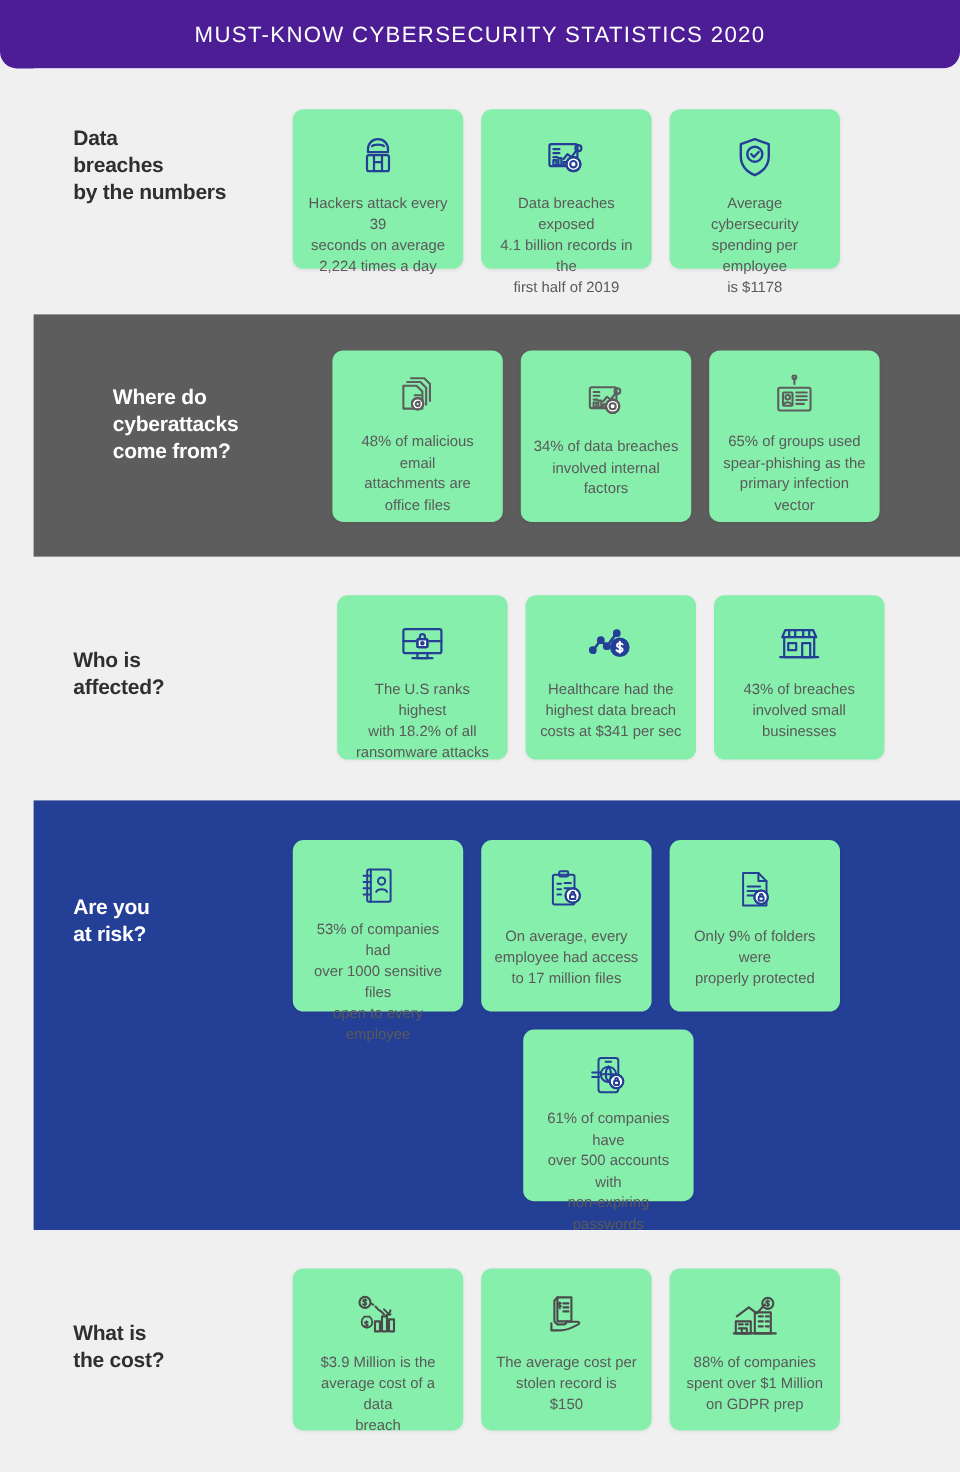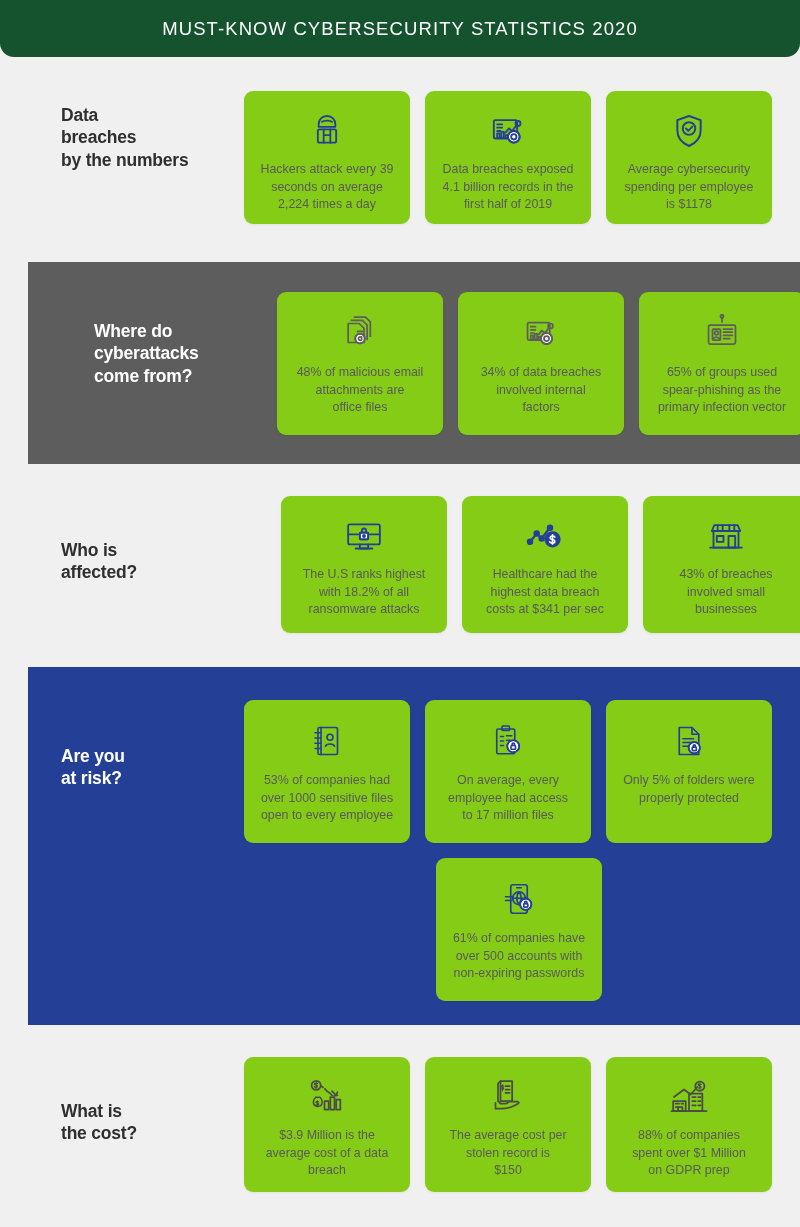--- a/index.html
+++ b/index.html
@@ -7,21 +7,21 @@
     width:800px; height:1227px;
     background:#ffffff;
     font-family:"Liberation Sans", sans-serif;
     overflow:hidden;
   }
   .infographic { position:relative; width:800px; height:1227px; background:#f0f0f0; }
 
   
   .header {
     height:57px;
-    background:#14532d;
+    background:#4c1d95;
     border-bottom-left-radius:14px;
     border-bottom-right-radius:14px;
     display:flex; align-items:center; justify-content:center;
   }
   .header-title {
     color:#ffffff;
     font-size:18.5px;
     font-weight:500;
     letter-spacing:1.1px;
     text-transform:uppercase;
@@ -48,22 +48,22 @@
     white-space:pre-line;
   }
   .bg-light .section-heading { color:#2f2f2f; }
   .bg-gray  .section-heading { color:#ffffff; }
   .bg-blue  .section-heading { color:#ffffff; }
 
   .cards-col { flex:1; position:relative; }
   .card-row { display:flex; gap:15px; }
 
   .card {
-    width:166px;
-    background:#84cc16;
+    width:142px;
+    background:#86efac;
     border-radius:9px;
     padding:20px 10px 16px;
     display:flex; flex-direction:column; align-items:center;
     box-shadow:0 1px 3px rgba(0,0,0,0.06);
   }
   .card-icon { height:42px; display:flex; align-items:center; justify-content:center; margin-bottom:10px; }
   .card-icon svg { display:block; }
   .card-text {
     font-size:12.4px;
     line-height:1.42;
@@ -329,21 +329,21 @@
             <svg width="36" height="36" viewBox="0 0 48 48" fill="none" stroke="#243f96" stroke-width="2.2" stroke-linecap="round" stroke-linejoin="round">
               <path d="M11 6h17l9 9v27H11z"></path>
               <path d="M28 6v9h9"></path>
               <path d="M16 21h14M16 26h14M16 31h10"></path>
               <circle cx="31" cy="33" r="7.5" fill="#fff"></circle>
               <circle cx="31" cy="33" r="7.5"></circle>
               <rect x="28.3" y="32.2" width="5.5" height="4.6" rx="1"></rect>
               <path d="M29.6 32.2v-1.5a1.5 1.5 0 0 1 3 0v1.5"></path>
             </svg>
           </div>
-          <div class="card-text">Only 5% of folders were
+          <div class="card-text">Only 9% of folders were
 properly protected</div>
         </div>
       </div>
       <div class="card-row second">
         <div class="card">
           <div class="card-icon">
             <svg width="36" height="36" viewBox="0 0 48 48" fill="none" stroke="#243f96" stroke-width="2.2" stroke-linecap="round" stroke-linejoin="round">
               <rect x="13" y="5" width="22" height="38" rx="3"></rect>
               <path d="M21 9h6"></path>
               <path d="M6 21h10M6 26h8"></path>

